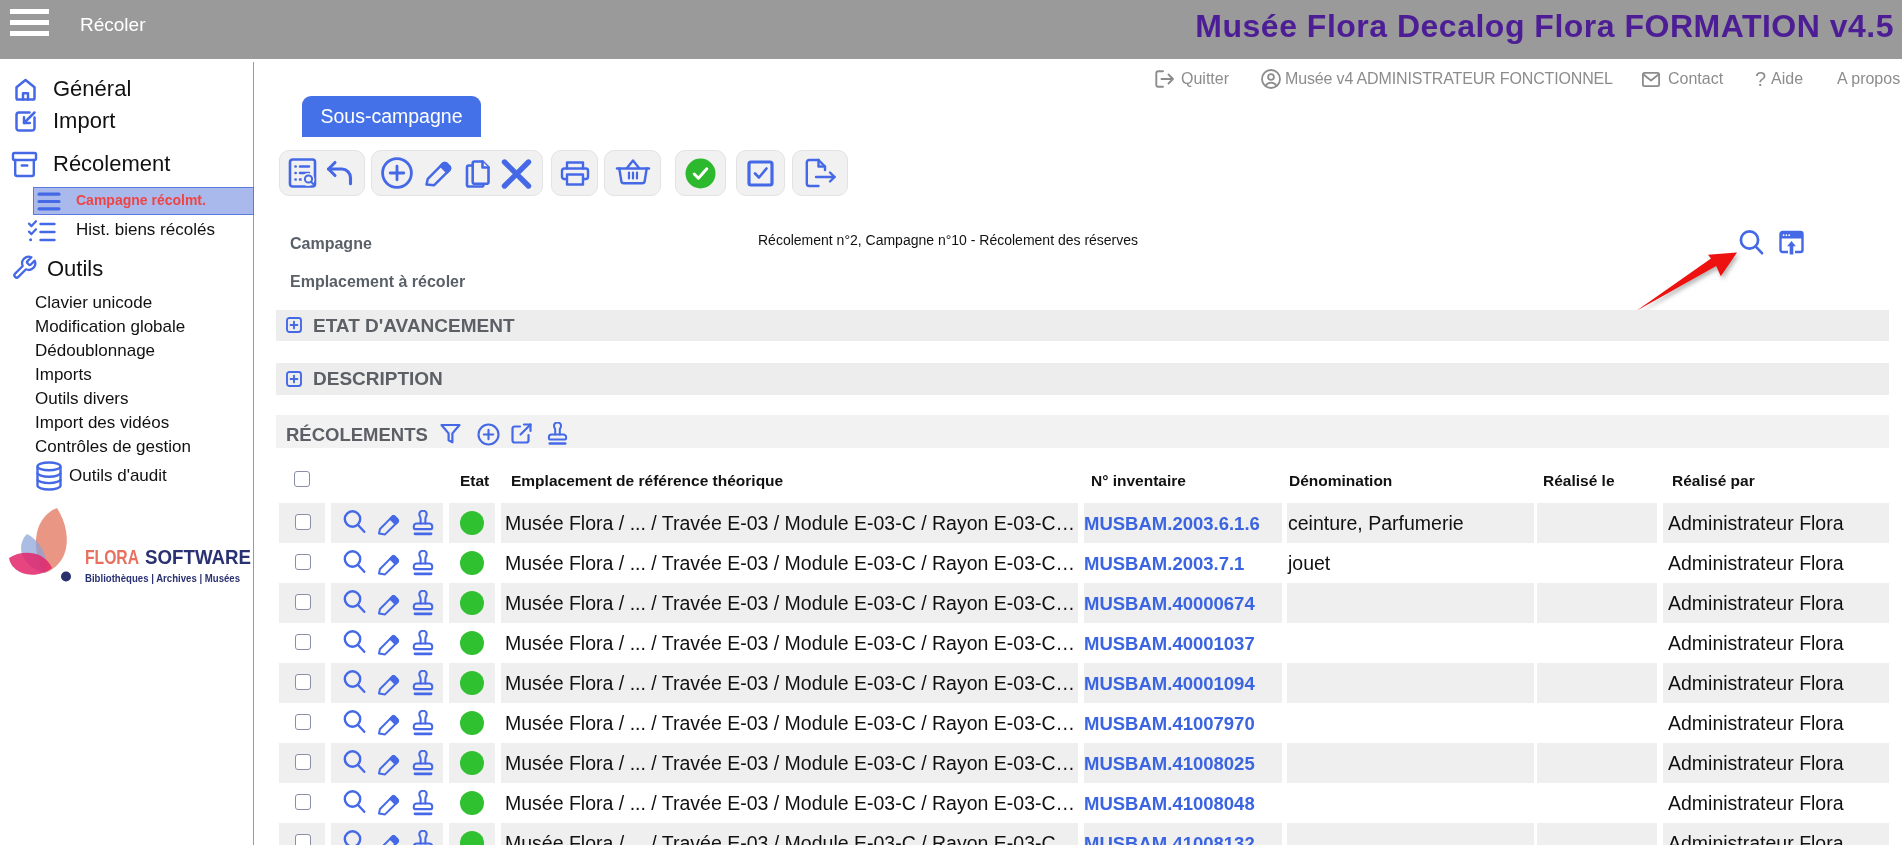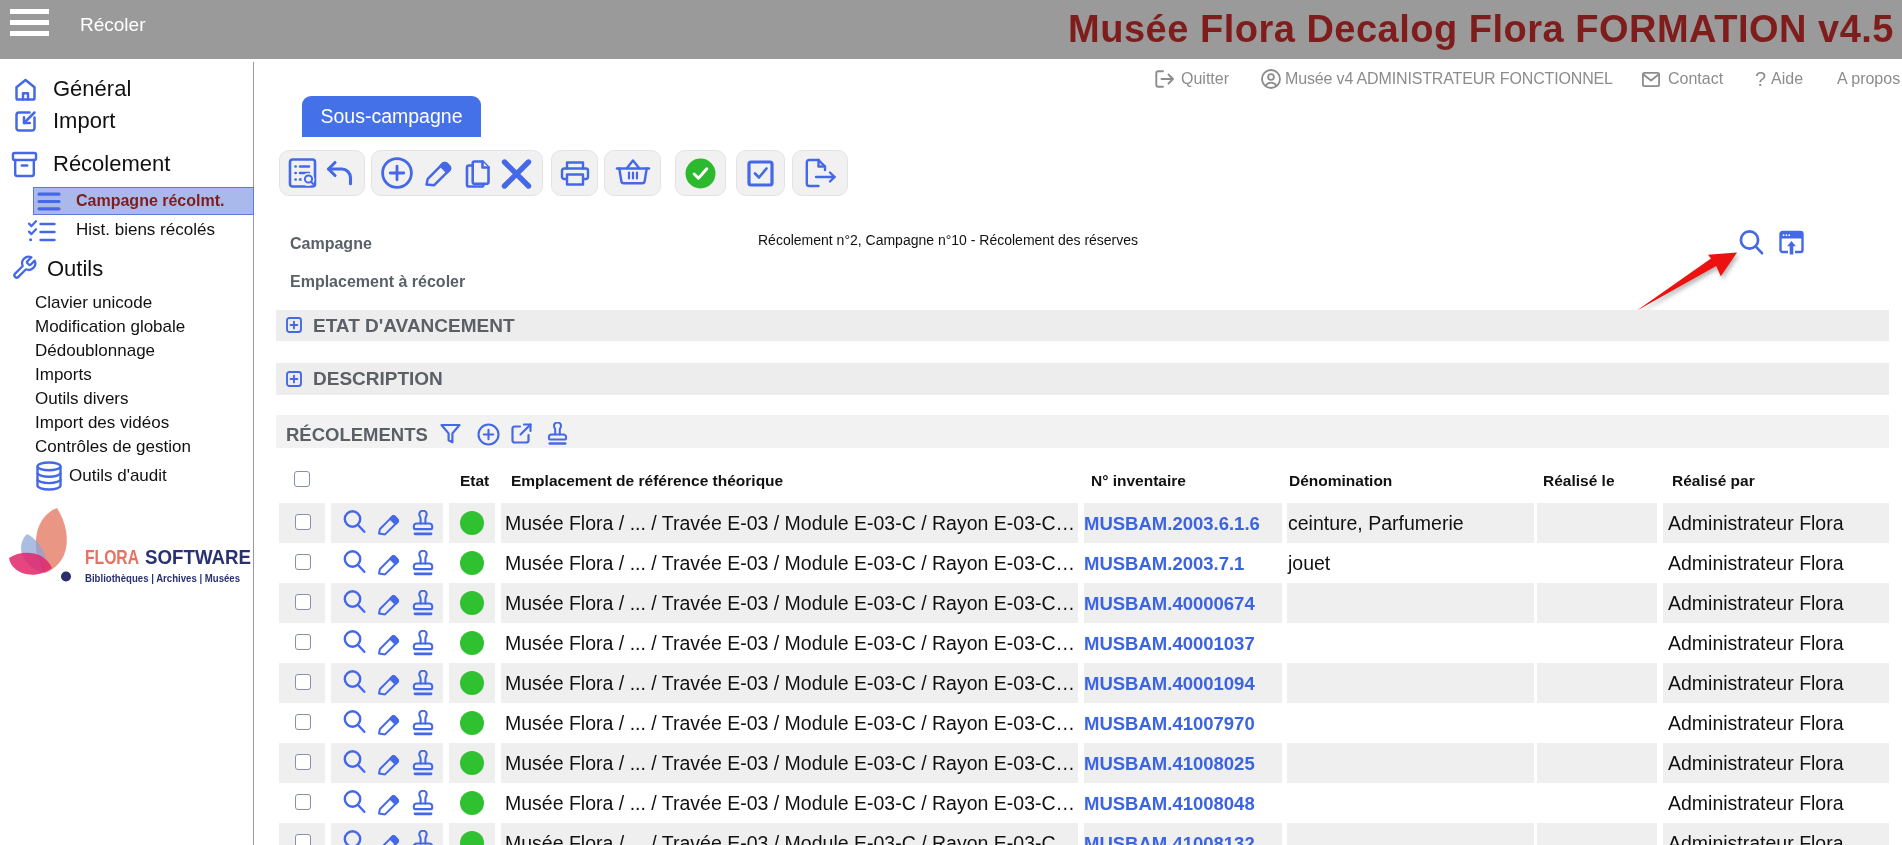--- a/index.html
+++ b/index.html
@@ -4,27 +4,27 @@
 <title>Flora</title>
 <style>
   * { margin:0; padding:0; box-sizing:border-box; }
   html,body { width:1902px; height:845px; overflow:hidden; background:#fff;
     font-family:"Liberation Sans", sans-serif; }
   #page { position:relative; width:1734px; height:845px; }
   .abs { position:absolute; }
   #topbar { position:absolute; left:0; top:0; width:1902px; height:59px; background:#9a9a9a; }
   #hamb span { position:absolute; left:10px; width:39px; height:5px; background:#fff; }
   #recoler { position:absolute; left:80px; top:14px; color:#fff; font-size:19px; }
-  #apptitle { position:absolute; right:8px; top:8px; color:#7f1d1d; font-size:38px; font-weight:bold; letter-spacing:.5px; }
+  #apptitle { position:absolute; right:8px; top:8px; color:#4c1d95; font-size:32px; font-weight:bold; letter-spacing:.5px; }
   #sideline { position:absolute; left:253px; top:62px; width:1px; height:783px; background:#9a9a9a; }
   .sb-item { position:absolute; color:#111; white-space:nowrap; }
   .sb-big { font-size:22px; }
   .sb-small { font-size:17px; }
   #hl { position:absolute; left:33px; top:187px; width:221px; height:28px; background:#a9b9ec; border:1px solid #5b79e0; }
-  #hl-text { position:absolute; left:76px; top:192px; color:#7f1d1d; font-weight:bold; font-size:16px; z-index:4; }
+  #hl-text { position:absolute; left:76px; top:192px; color:#ef4444; font-weight:bold; font-size:14px; z-index:4; }
   .hlink { position:absolute; top:70px; color:#8c8c8c; font-size:16px; white-space:nowrap; }
   #tab { position:absolute; left:302px; top:96px; width:179px; height:41px; background:#4571e8;
      border-radius:9px 9px 0 0; color:#fff; font-size:19.5px; text-align:center; line-height:41px; }
   .tbtn { position:absolute; top:150px; height:46px; background:#f1f1f1; border:1px solid #e3e3e3;
      border-radius:10px; display:flex; align-items:center; justify-content:space-evenly; }
   .flabel { position:absolute; left:290px; color:#5a6068; font-weight:bold; font-size:16px; }
   .fvalue { position:absolute; left:758px; color:#111; font-size:14px; }
   .secbar { position:absolute; left:276px; width:1613px; background:#ededed; }
   .sectitle { position:absolute; color:#5c6066; font-weight:bold; font-size:17px; }
   .cell { position:absolute; }

